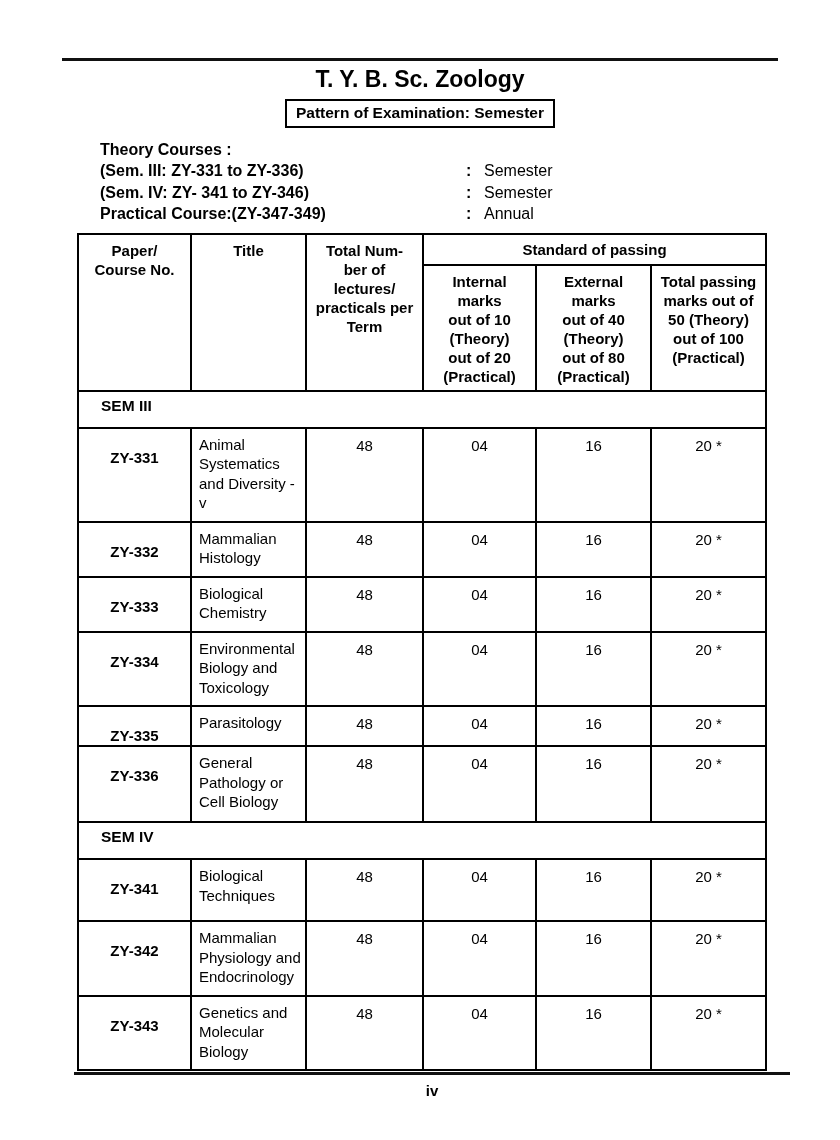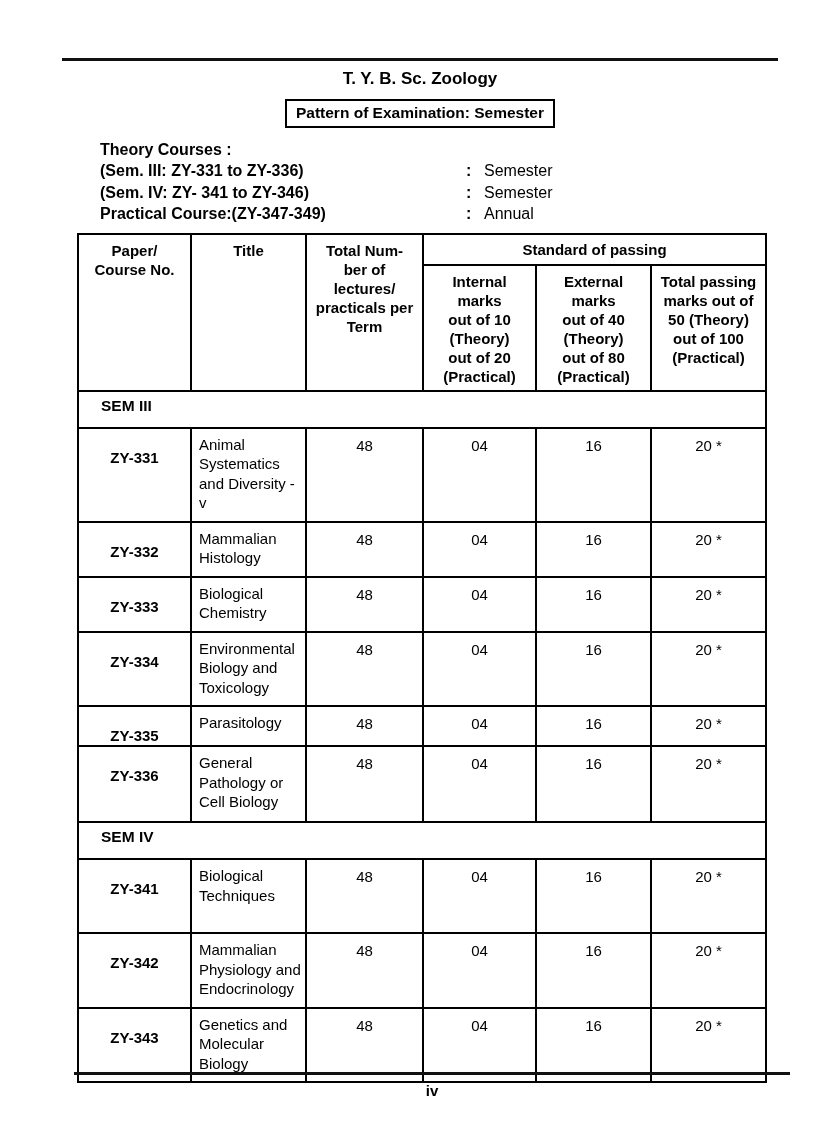--- a/index.html
+++ b/index.html
@@ -21,21 +21,21 @@
     text-align: center;
     font-size: 21px;
     font-weight: bold;
     letter-spacing: 0.4px;
     word-spacing: 3px;
     margin-top: 15px;
     line-height: 26px;
   }
   .doc-subtitle {
     text-align: center;
-    font-size: 17px;
+    font-size: 23px;
     font-weight: bold;
     margin-top: 7px;
     line-height: 22px;
   }
   .box-wrap { text-align: center; margin-top: 9px; }
   .pattern-box {
     display: inline-block;
     border: 2px solid #000000;
     padding: 2px 9px 3px 9px;
     font-size: 15.5px;
@@ -78,21 +78,21 @@
   }
   td.c-course { font-weight: bold; text-align: center; padding-top: 19px; line-height: 19px; }
   td.c-title  { text-align: left; padding: 6px 3px 8px 7px; line-height: 19.5px; }
   td.c-num    { text-align: center; padding-top: 7px; line-height: 19px; }
 
   tr.h74 { height: 74px; }
   tr.h48 { height: 48px; }
   tr.h62 { height: 62px; }
   tr.h35 { height: 35px; }
   tr.h76 { height: 76px; }
-  tr.h56 { height: 74px; }
+  tr.h56 { height: 62px; }
   tr.h70 { height: 70px; }
   tr.h78 { height: 64px; }
 
   .footer { position: absolute; left: 74px; width: 716px; top: 1072px; }
   .page-num {
     text-align: center;
     font-size: 15px;
     font-weight: bold;
     margin-top: 7px;
     line-height: 18px;

